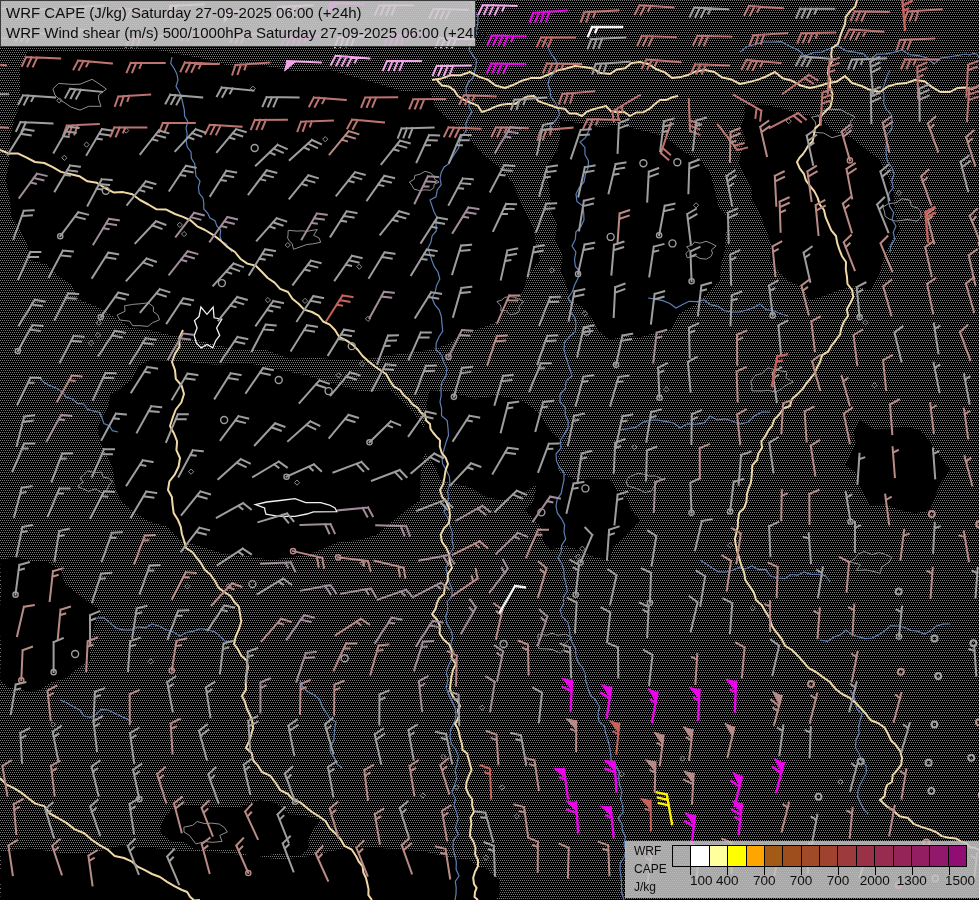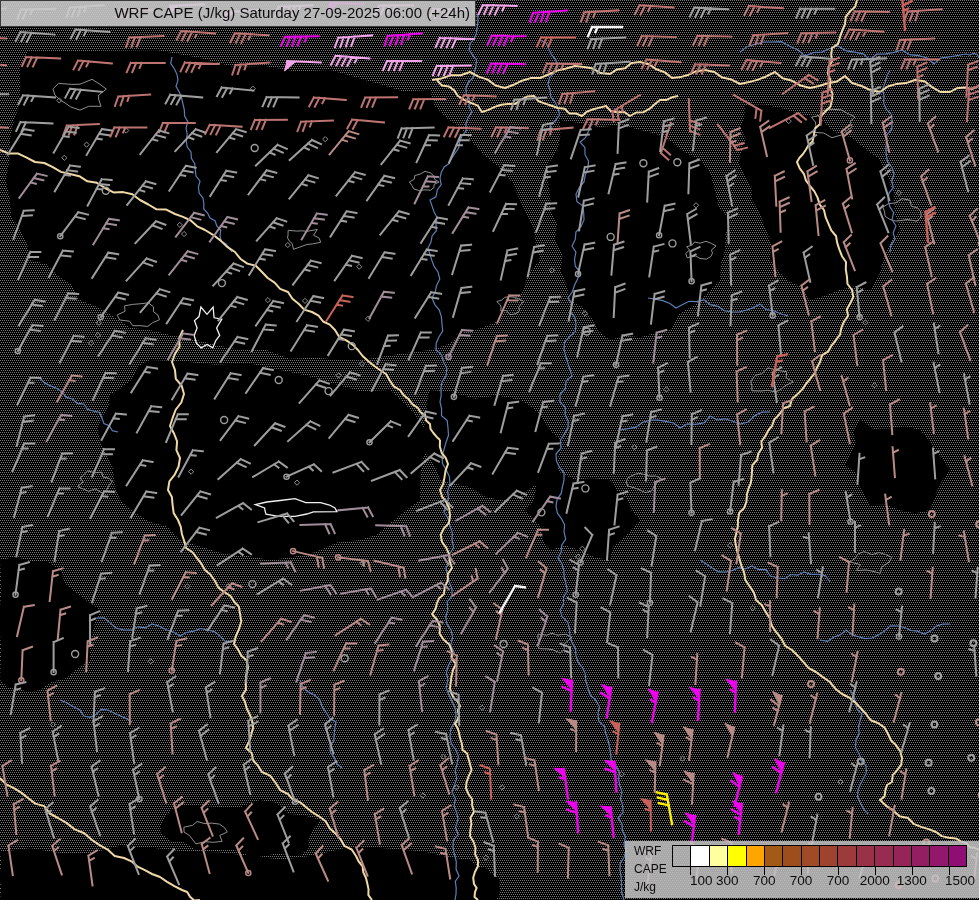--- a/index.html
+++ b/index.html
@@ -1,21 +1,21 @@
 <!DOCTYPE html>
 <html><head>
 <meta charset="utf-8">
 <style>
   html,body{margin:0;padding:0;background:#000;}
   #stage{position:relative;width:979px;height:900px;overflow:hidden;background:#000;
          font-family:"Liberation Sans", sans-serif;}
   #mapsvg{position:absolute;left:0;top:0;}
   #titlebox{position:absolute;left:0;top:0;width:464px;padding:2px 5px 3px 5px;
     background:rgba(205,205,205,0.88);border:1px solid #3a3a3a;color:#0d0d0d;
-    font-size:15px;line-height:20px;white-space:nowrap;text-align:right;}
+    font-size:15px;line-height:20px;white-space:nowrap;}
   #legend{position:absolute;left:625px;top:841px;width:354px;height:57px;
     background:rgba(196,196,196,0.85);color:#0d0d0d;}
   #legend .names{position:absolute;left:9px;top:1px;font-size:12px;line-height:18px;}
   #legend .bar{position:absolute;left:47px;top:4px;width:295px;height:22px;
     display:flex;border:1px solid #000;box-sizing:border-box;}
   #legend .bar .cell{flex:1;border-right:1px solid #000;box-sizing:border-box;}
   #legend .bar .cell:last-child{border-right:none;}
   #legend .tick{position:absolute;width:1px;height:8px;background:#000;top:26px;}
   #legend .ticklabel{position:absolute;top:32px;width:44px;text-align:center;
     font-size:13.5px;color:#0d0d0d;}
@@ -788,20 +788,21 @@
       <path d="M672.0,824.0L666.8,794.5M666.8,794.5l-9.8,-2.2M667.7,799.9l-9.8,-2.2M668.7,805.3l-9.8,-2.2" fill="none" stroke="#FFF000" stroke-width="2.4" stroke-linecap="square"></path>
       <path d="M622.0,27.0L592.0,27.0M592.0,27.0l-3.9,9.2M597.5,27.0l-2.1,5.1" fill="none" stroke="#F5F5F5" stroke-width="2.4" stroke-linecap="square"></path>
       <path d="M500.0,612.0L515.0,586.0M515.0,586.0l9.9,1.3" fill="none" stroke="#F5F5F5" stroke-width="2.4" stroke-linecap="square"></path>
       <path d="M905.0,30.0L902.4,0.1M902.4,0.1l8.8,-4.7M902.9,5.6l8.8,-4.7M903.3,11.1l4.9,-2.6" fill="none" stroke="#C8625A" stroke-width="2.4" stroke-linecap="square"></path>
       <path d="M928.0,242.0L925.4,212.1M925.4,212.1l8.8,-4.7M925.9,217.6l8.8,-4.7" fill="none" stroke="#C8625A" stroke-width="2.4" stroke-linecap="square"></path>
       <path d="M772.0,386.0L777.2,356.5M777.2,356.5l9.8,-2.2M776.3,361.9l5.4,-1.2" fill="none" stroke="#C8625A" stroke-width="2.4" stroke-linecap="square"></path>
     </svg>
 
   <div id="titlebox">
     <div>WRF CAPE (J/kg) Saturday 27-09-2025 06:00 (+24h)</div>
+    <div>WRF Wind shear (m/s) 500/1000hPa Saturday 27-09-2025 06:00 (+24h)</div>
   </div>
 
   <div id="legend">
     <div class="names">
       <div>WRF</div>
       <div>CAPE</div>
       <div>J/kg</div>
     </div>
     <div class="bar" id="legendbar">
         <div class="cell"></div>
@@ -818,21 +819,21 @@
         <div class="cell" style="background: rgb(151, 43, 80);"></div>
         <div class="cell" style="background: rgb(149, 36, 89);"></div>
         <div class="cell" style="background: rgb(147, 31, 98);"></div>
         <div class="cell" style="background: rgb(146, 24, 107);"></div>
         <div class="cell" style="background: rgb(144, 13, 116);"></div>
       </div>
     <div id="legendticks">
         <div class="tick" style="left: 65.4375px;"></div>
         <div class="ticklabel" style="left: 43.4375px; text-align: right;">100</div>
         <div class="tick" style="left: 102.312px;"></div>
-        <div class="ticklabel" style="left: 80.3125px;">300</div>
+        <div class="ticklabel" style="left: 80.3125px;">400</div>
         <div class="tick" style="left: 139.188px;"></div>
         <div class="ticklabel" style="left: 117.188px;">700</div>
         <div class="tick" style="left: 176.062px;"></div>
         <div class="ticklabel" style="left: 154.062px;">700</div>
         <div class="tick" style="left: 212.938px;"></div>
         <div class="ticklabel" style="left: 190.938px;">700</div>
         <div class="tick" style="left: 249.812px;"></div>
         <div class="ticklabel" style="left: 227.812px;">2000</div>
         <div class="tick" style="left: 286.688px;"></div>
         <div class="ticklabel" style="left: 264.688px;">1300</div>

